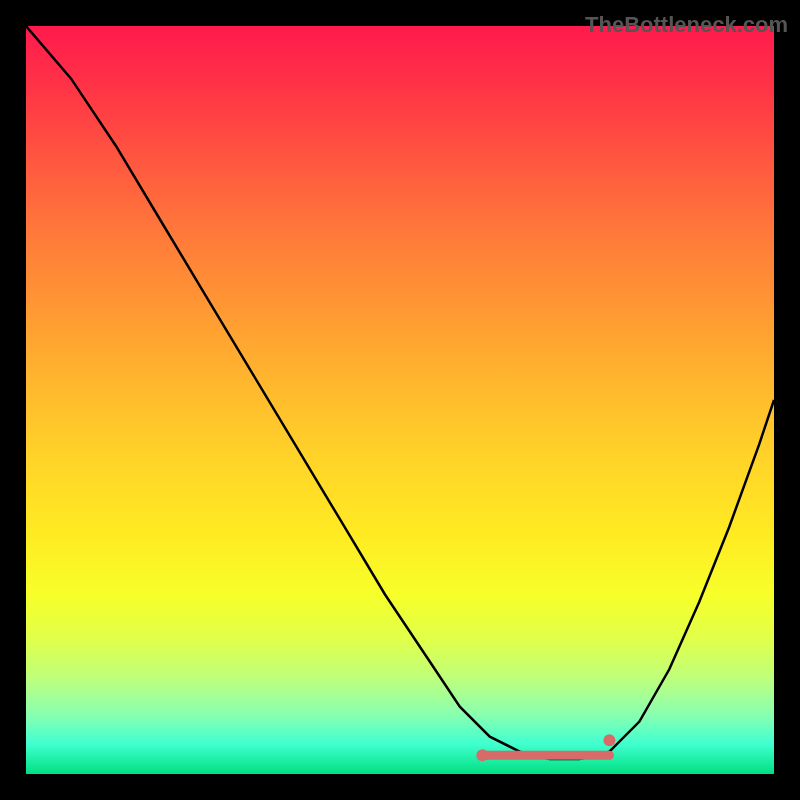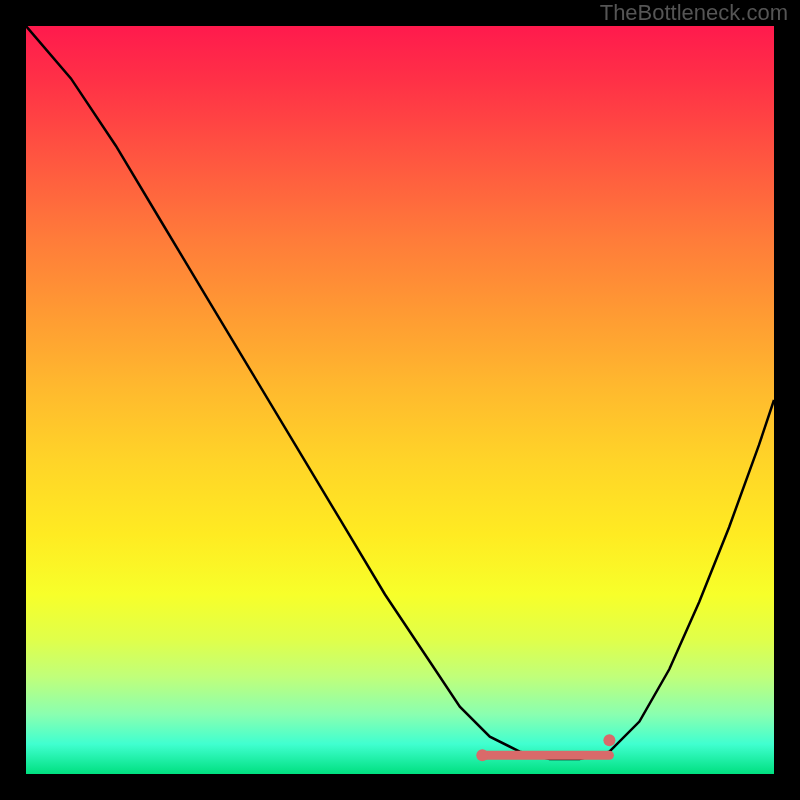--- a/index.html
+++ b/index.html
@@ -6,25 +6,25 @@
     margin: 0;
     padding: 0;
     background: #000;
     width: 800px;
     height: 800px;
     position: relative;
     font-family: Arial, sans-serif;
   }
   .watermark {
     position: absolute;
-    top: 0;
+    top: 12px;
     right: 12px;
     color: #555;
     font-size: 22px;
-    font-weight: normal;
+    font-weight: bold;
     z-index: 10;
   }
   .plot-area {
     position: absolute;
     left: 26px;
     top: 26px;
     width: 748px;
     height: 748px;
   }
   .gradient-bg {

